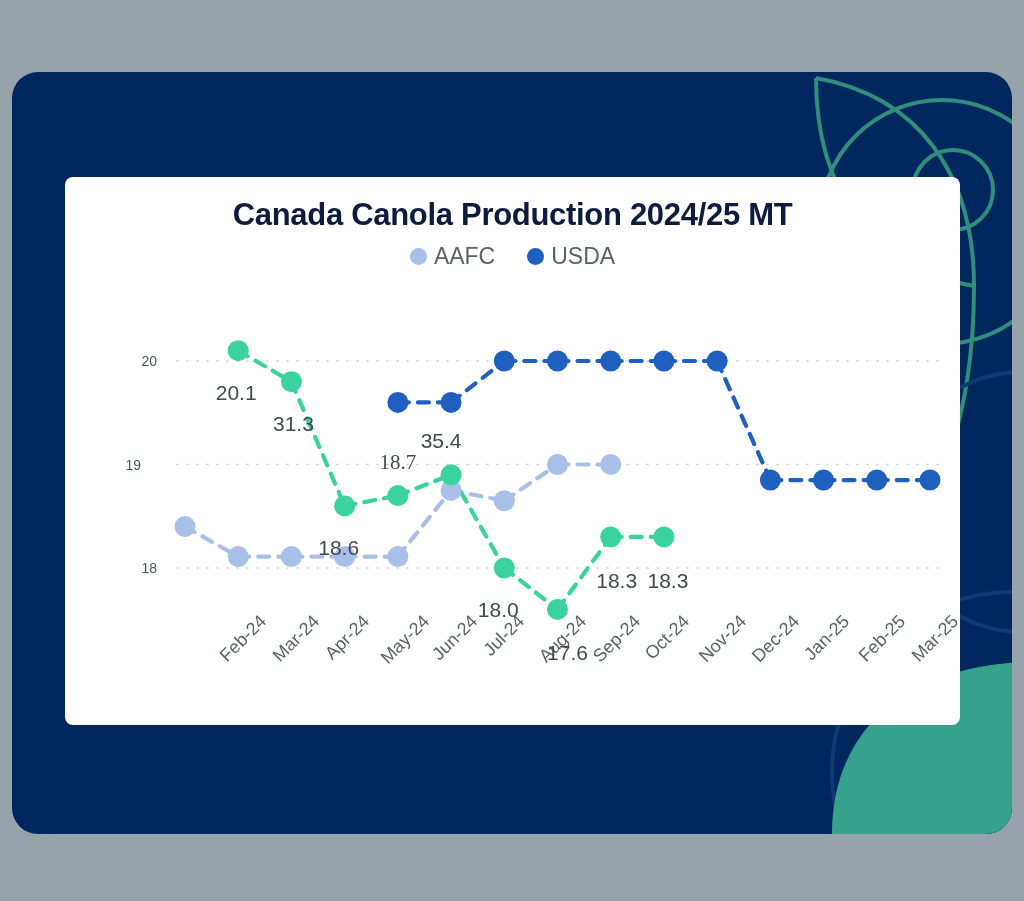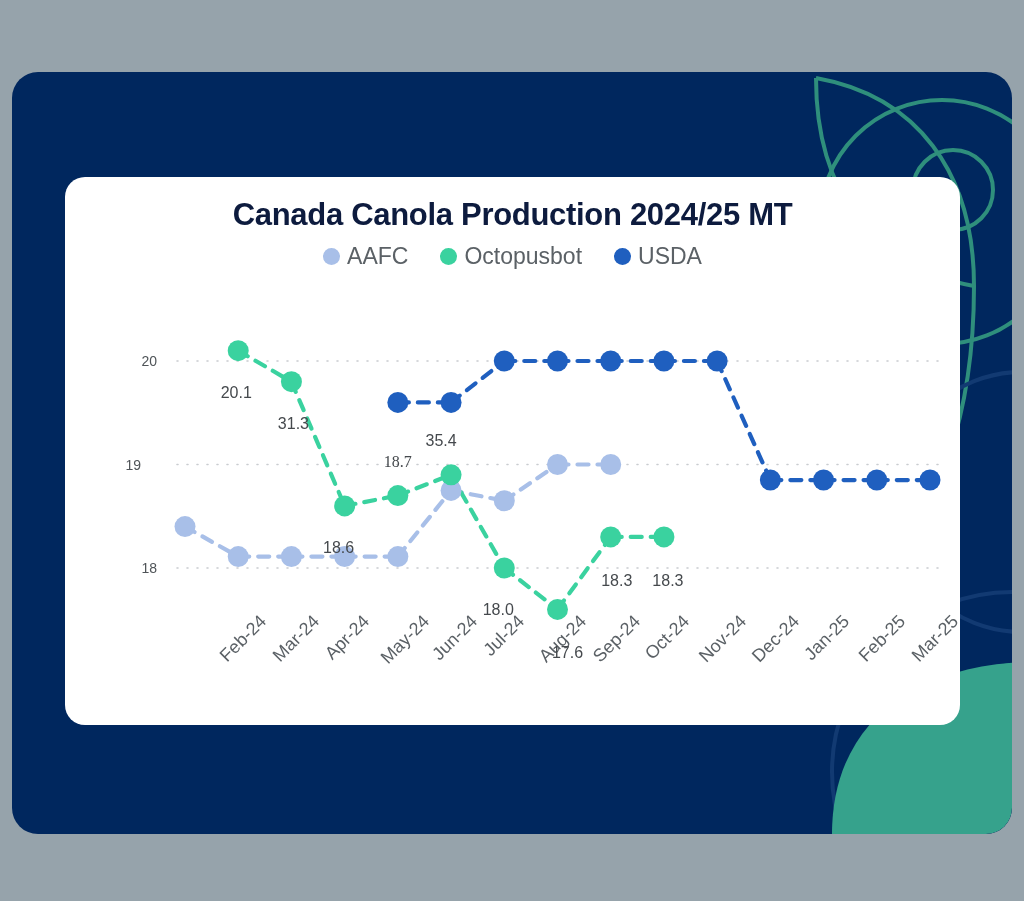--- a/index.html
+++ b/index.html
@@ -13,21 +13,21 @@
   
   .navy-card{
     position:absolute;left:12px;top:72px;width:1000px;height:762px;
     background:#00275e;border-radius:26px;overflow:hidden;
   }
   .deco-svg{position:absolute;inset:0;width:100%;height:100%;pointer-events:none;}
 
   
   .chart-card{
     position:absolute;left:65px;top:177px;width:895px;height:548px;
-    background:#ffffff;border-radius:20px;overflow:hidden;z-index:5;
+    background:#ffffff;border-radius:8px;overflow:hidden;z-index:5;
   }
 
   .chart-title{
     position:absolute;left:0;top:20px;width:100%;text-align:center;
     font-size:31px;font-weight:bold;color:#0d1b3e;letter-spacing:-0.3px;
   }
   .legend{
     position:absolute;left:0;top:66px;width:100%;
     display:flex;justify-content:center;align-items:center;gap:32px;
   }
@@ -42,21 +42,21 @@
   .ytick{
     position:absolute;font-size:14px;color:#4f5458;
     text-align:right;width:46px;transform:translateY(-50%);
   }
   .xtick{
     position:absolute;font-size:18px;color:#5b6166;
     transform-origin:right top;transform:rotate(-45deg);
     white-space:nowrap;text-align:right;
   }
   .dlabel{
-    position:absolute;font-size:16px;color:#45494d;white-space:nowrap;
+    position:absolute;font-size:21px;color:#45494d;white-space:nowrap;
     transform:translate(-50%,-50%);
   }
 </style>
 </head>
 <body>
 
 <div id="stage">
 
   <div class="navy-card">
     <svg class="deco-svg" viewBox="0 0 1000 762" preserveAspectRatio="none">
@@ -86,24 +86,20 @@
   </div>
 
   <div class="chart-card">
 
     <div class="chart-title">Canada Canola Production 2024/25 MT</div>
 
     <div class="legend" id="legend">
         <div class="legend-item">
           <span class="legend-dot" style="background: rgb(168, 191, 232);"></span>
           <span class="legend-label">AAFC</span>
-        </div>
-        <div class="legend-item">
-          <span class="legend-dot" style="background: rgb(58, 210, 159);"></span>
-          <span class="legend-label">Octopusbot</span>
         </div>
         <div class="legend-item">
           <span class="legend-dot" style="background: rgb(31, 95, 191);"></span>
           <span class="legend-label">USDA</span>
         </div>
       </div>
 
     <div class="plot" id="plot">
       <svg id="plot-svg" width="895" height="548">
           <line x1="112" x2="881" y1="391" y2="391" stroke="#c9ccd0" stroke-width="1.6" stroke-dasharray="1 9" stroke-linecap="round"></line>

